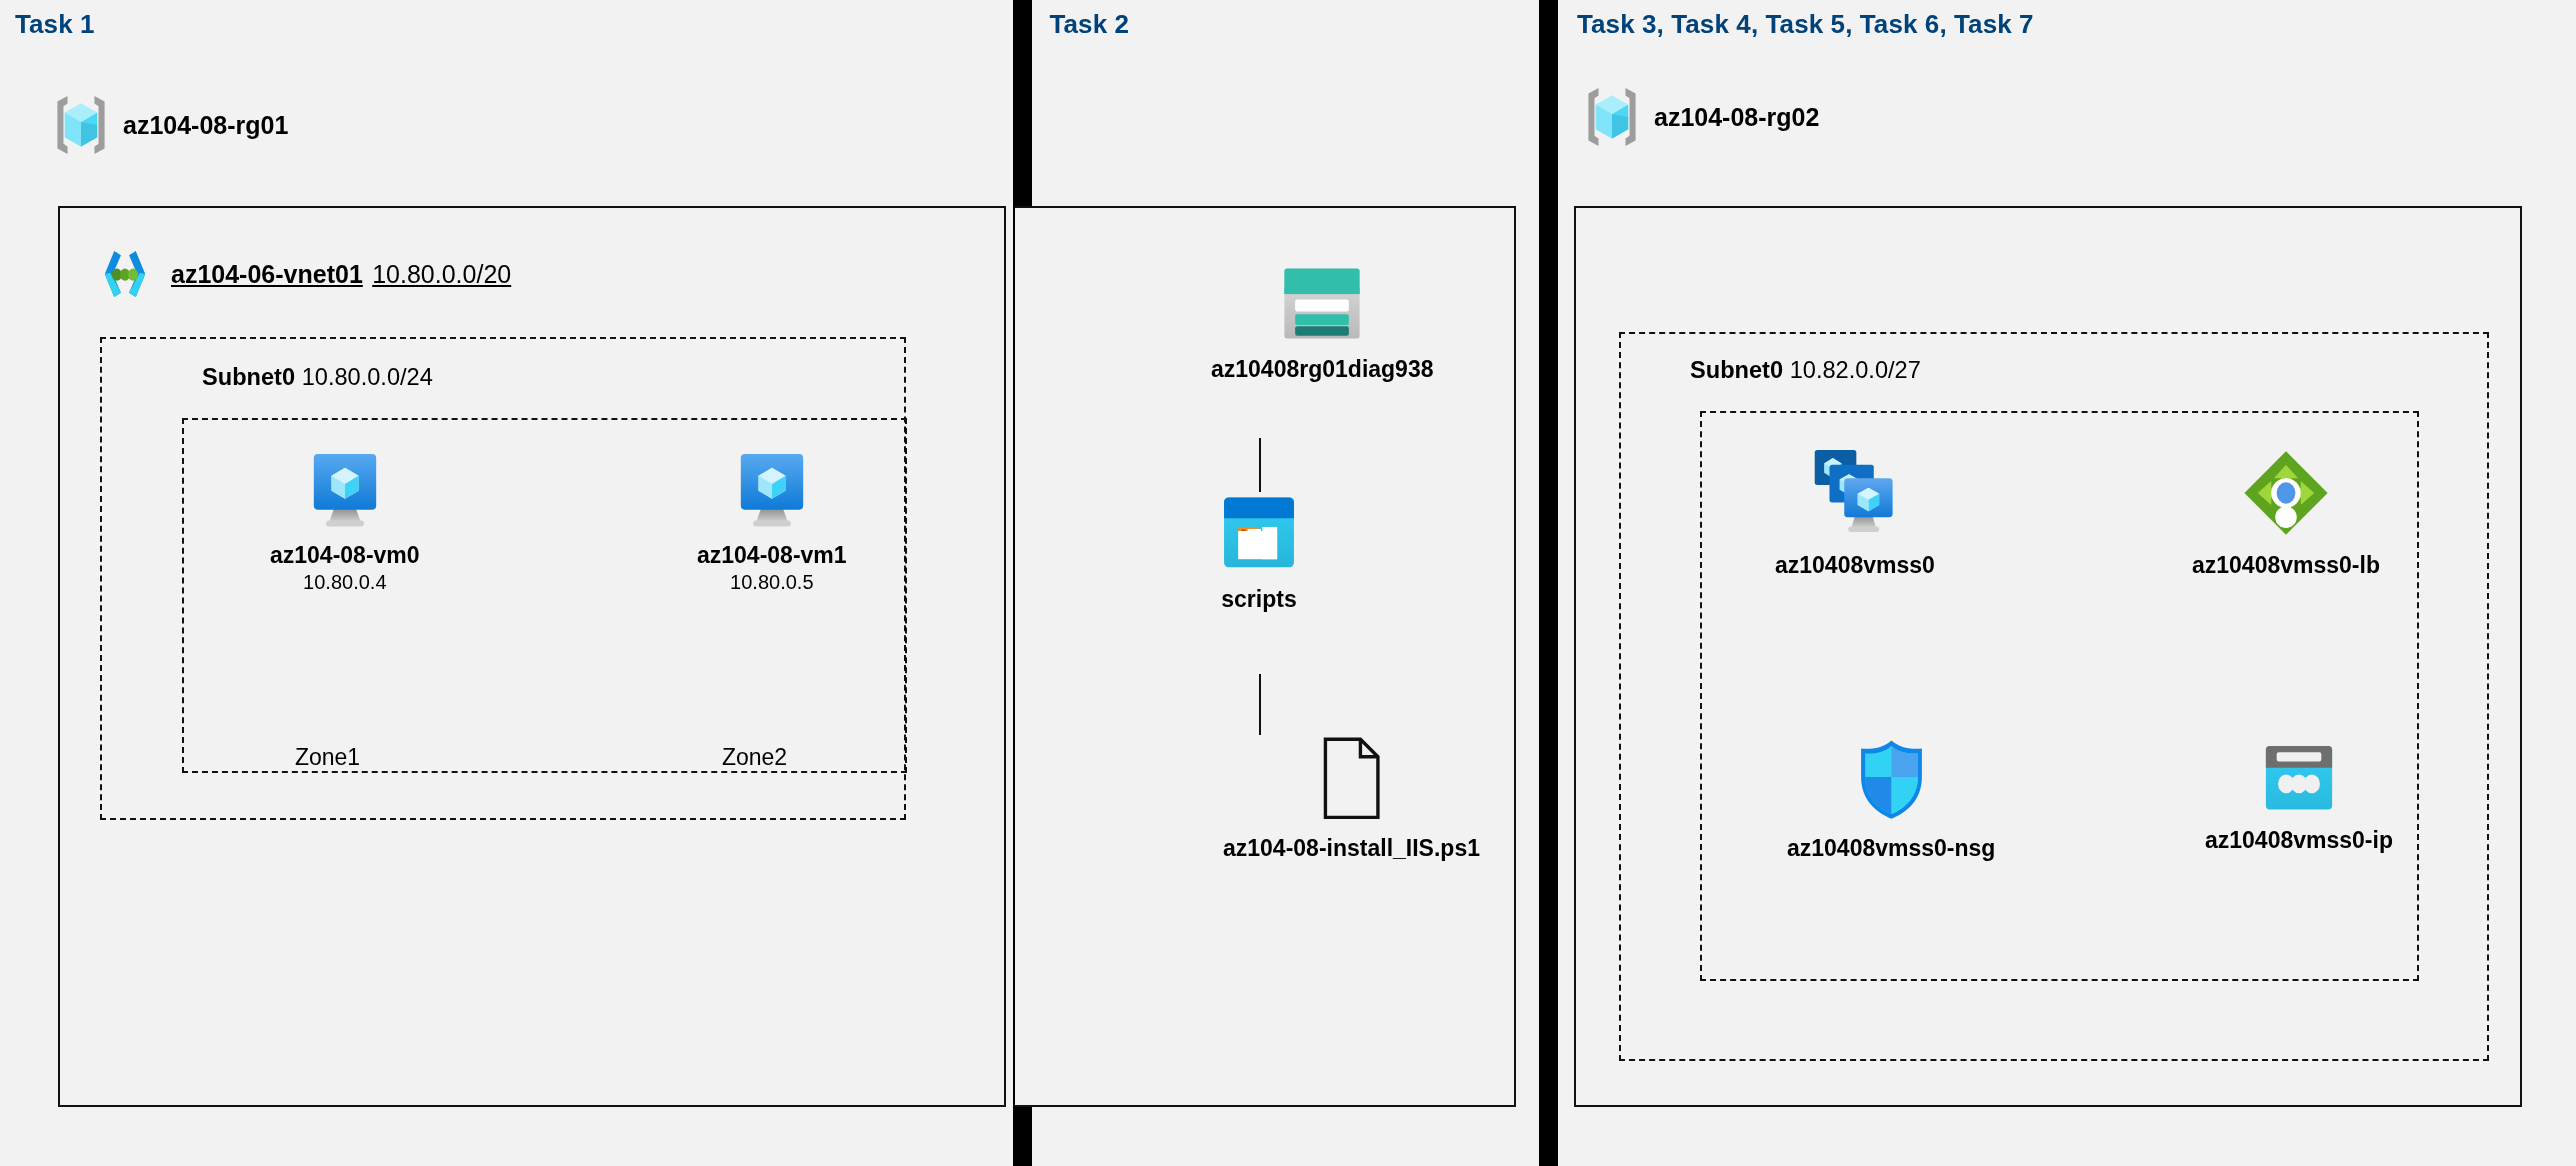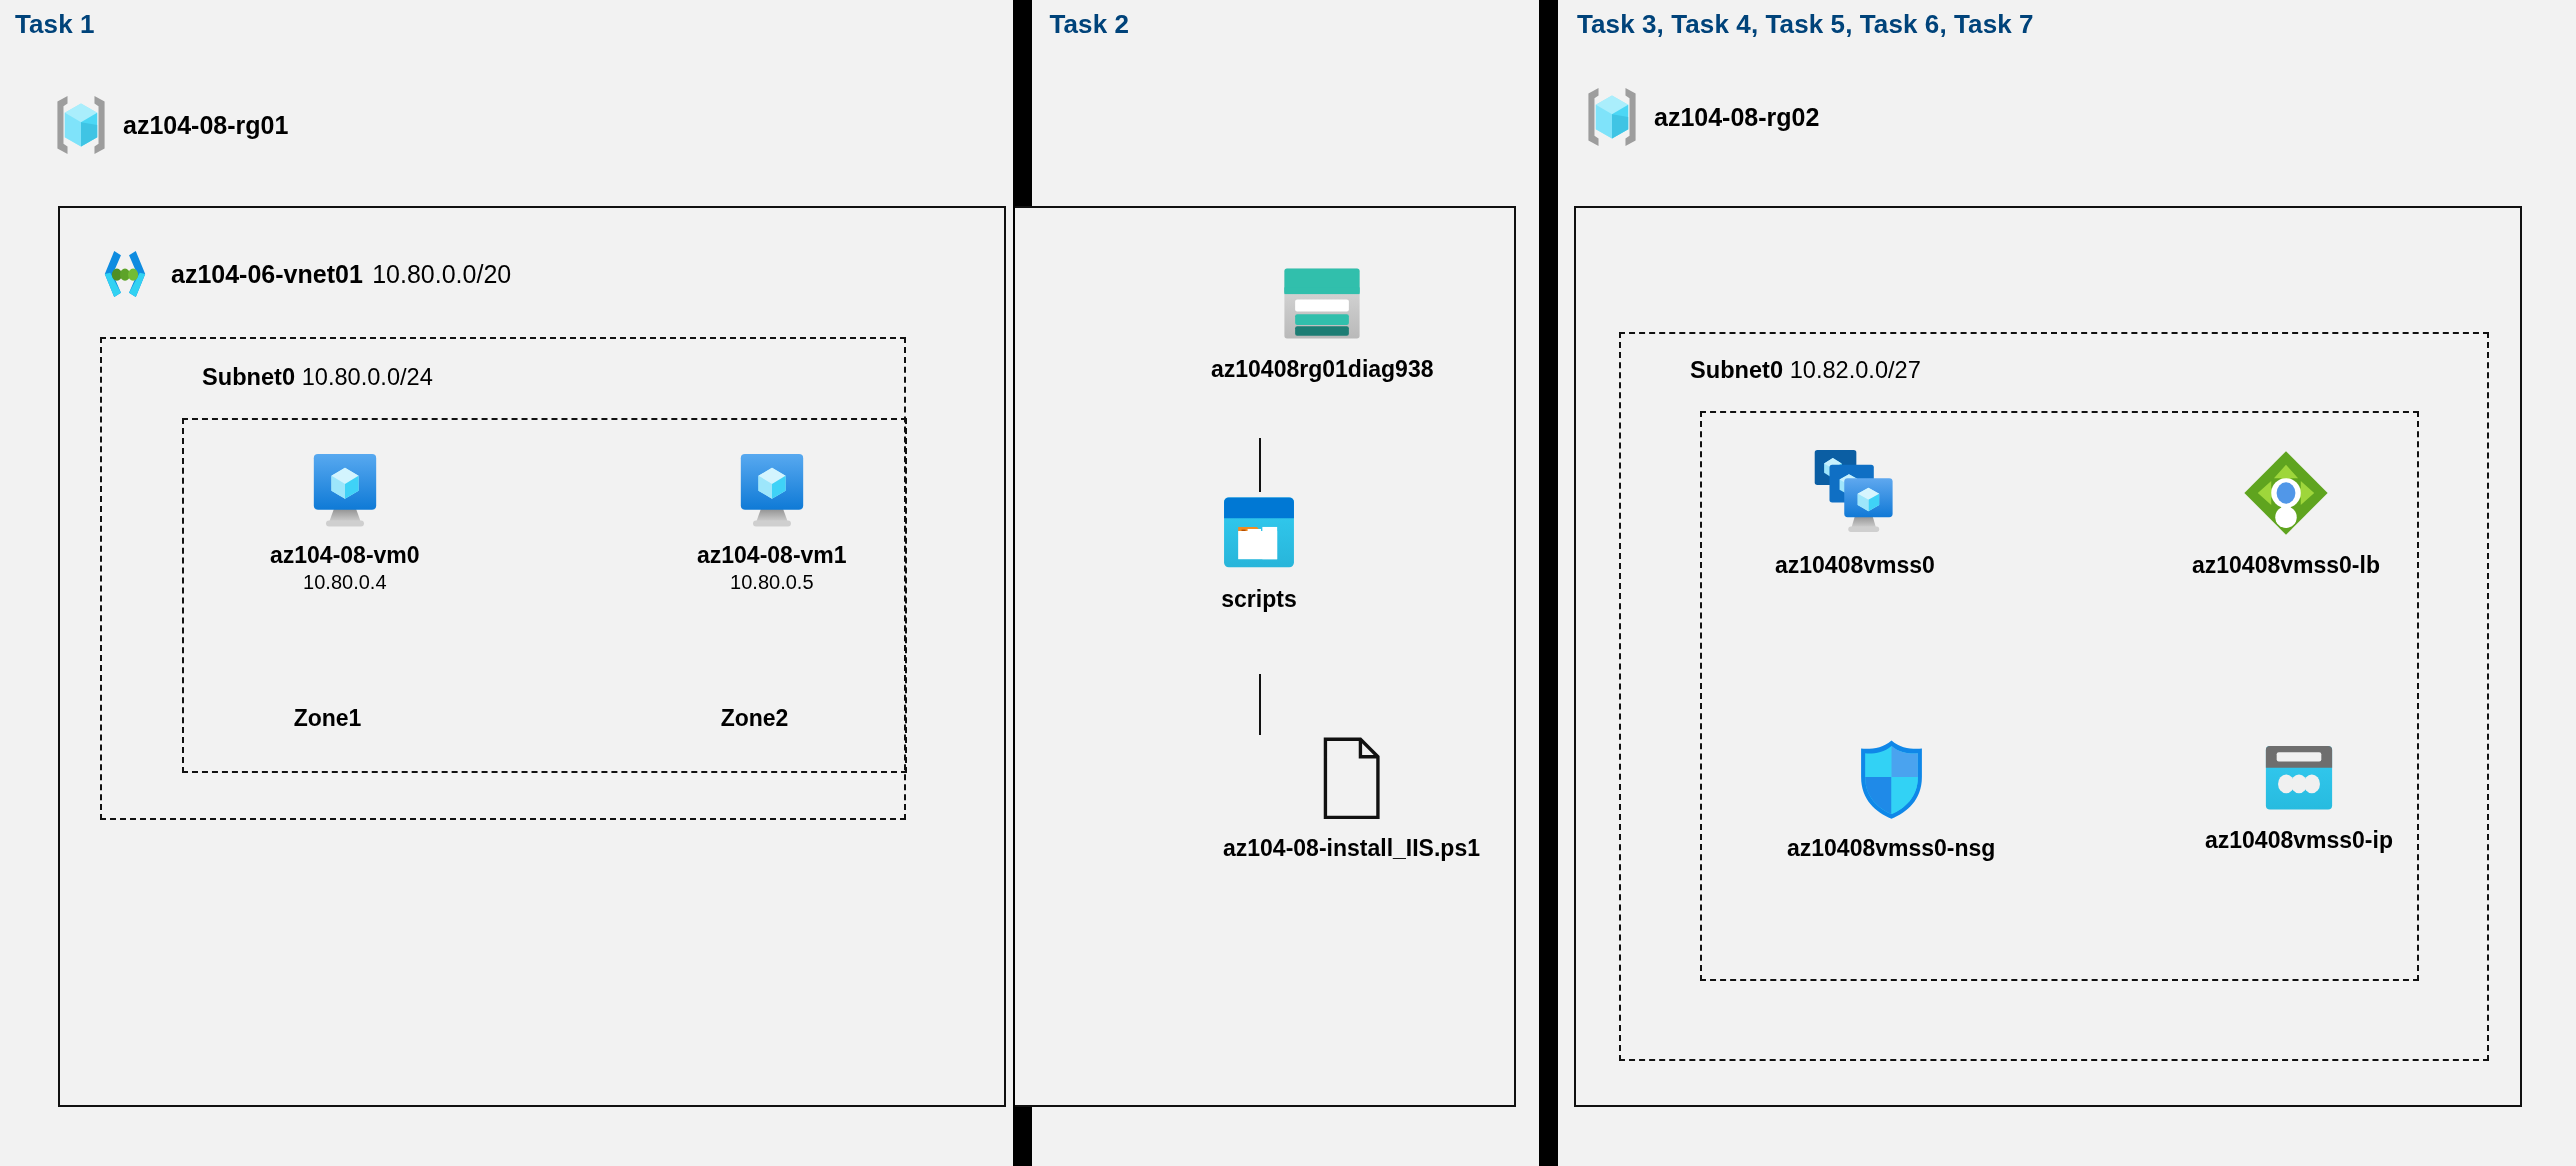--- a/index.html
+++ b/index.html
@@ -40,21 +40,21 @@
   .res-cidr{font-weight:normal;font-size:25px;color:#000;margin-left:9.4px;}
   .subnet-label{position:absolute;white-space:nowrap;font-size:23.6px;color:#000;}
   .subnet-label b{font-weight:bold;}
   .subnet-label span{font-weight:normal;}
 
   
   .node{position:absolute;display:flex;flex-direction:column;align-items:center;}
   .node .cap{margin-top:10.8px;text-align:center;white-space:nowrap;}
   .cap-name{font-weight:bold;font-size:23px;color:#000;display:block;line-height:1.22;}
   .cap-sub{font-weight:normal;font-size:20px;color:#000;display:block;line-height:1.3;}
-  .zone-label{position:absolute;font-weight:bold;font-size:23px;color:#000;white-space:nowrap;text-align:center;}
+  .zone-label{position:absolute;font-weight:normal;font-size:23px;color:#000;white-space:nowrap;text-align:center;margin-top:39px;}
 
   .connector{position:absolute;background:#111;width:2px;}
 
   svg{display:block;}
 </style>
 </head>
 <body>
 
 <div class="stage">
 
@@ -72,21 +72,21 @@
           <path d="M40 42 L64 28 L64 64 L40 78 Z" fill="#4cd7f5"></path>
           <path d="M40 42 L64 46 L64 64 L40 78 Z" fill="#3fc4e4"></path>
           <path d="M40 42 L16 28 L16 64 L40 78 Z" fill="#7fe3fa"></path>
         </svg>
       </span>
       <span class="res-name">az104-08-rg01</span>
     </div>
 
     <div class="solid-box" style="left:58px;top:206px;width:944px;height:897px;"></div>
 
-    <div class="res-row" style="left:94px;top:243px;">
+    <div class="res-row" style="left:94px;top:243px;text-decoration:underline;">
       <span>
         <svg width="62" height="62" viewBox="0 0 92 92">
           <path d="M30 12 L16 46 L30 80 L40 74 L28 46 L40 18 Z" fill="#0f8ce0"></path>
           <path d="M62 12 L76 46 L62 80 L52 74 L64 46 L52 18 Z" fill="#0f8ce0"></path>
           <path d="M24 44 L16 46 L30 80 L40 74 Z" fill="#32d2f2"></path>
           <path d="M68 44 L76 46 L62 80 L52 74 Z" fill="#32d2f2"></path>
           <ellipse cx="34" cy="47" rx="7.5" ry="9" fill="#4f8f23"></ellipse>
           <ellipse cx="46" cy="47" rx="7.5" ry="9" fill="#5da32a"></ellipse>
           <ellipse cx="58" cy="47" rx="7.5" ry="9" fill="#72bc35"></ellipse>
         </svg>

